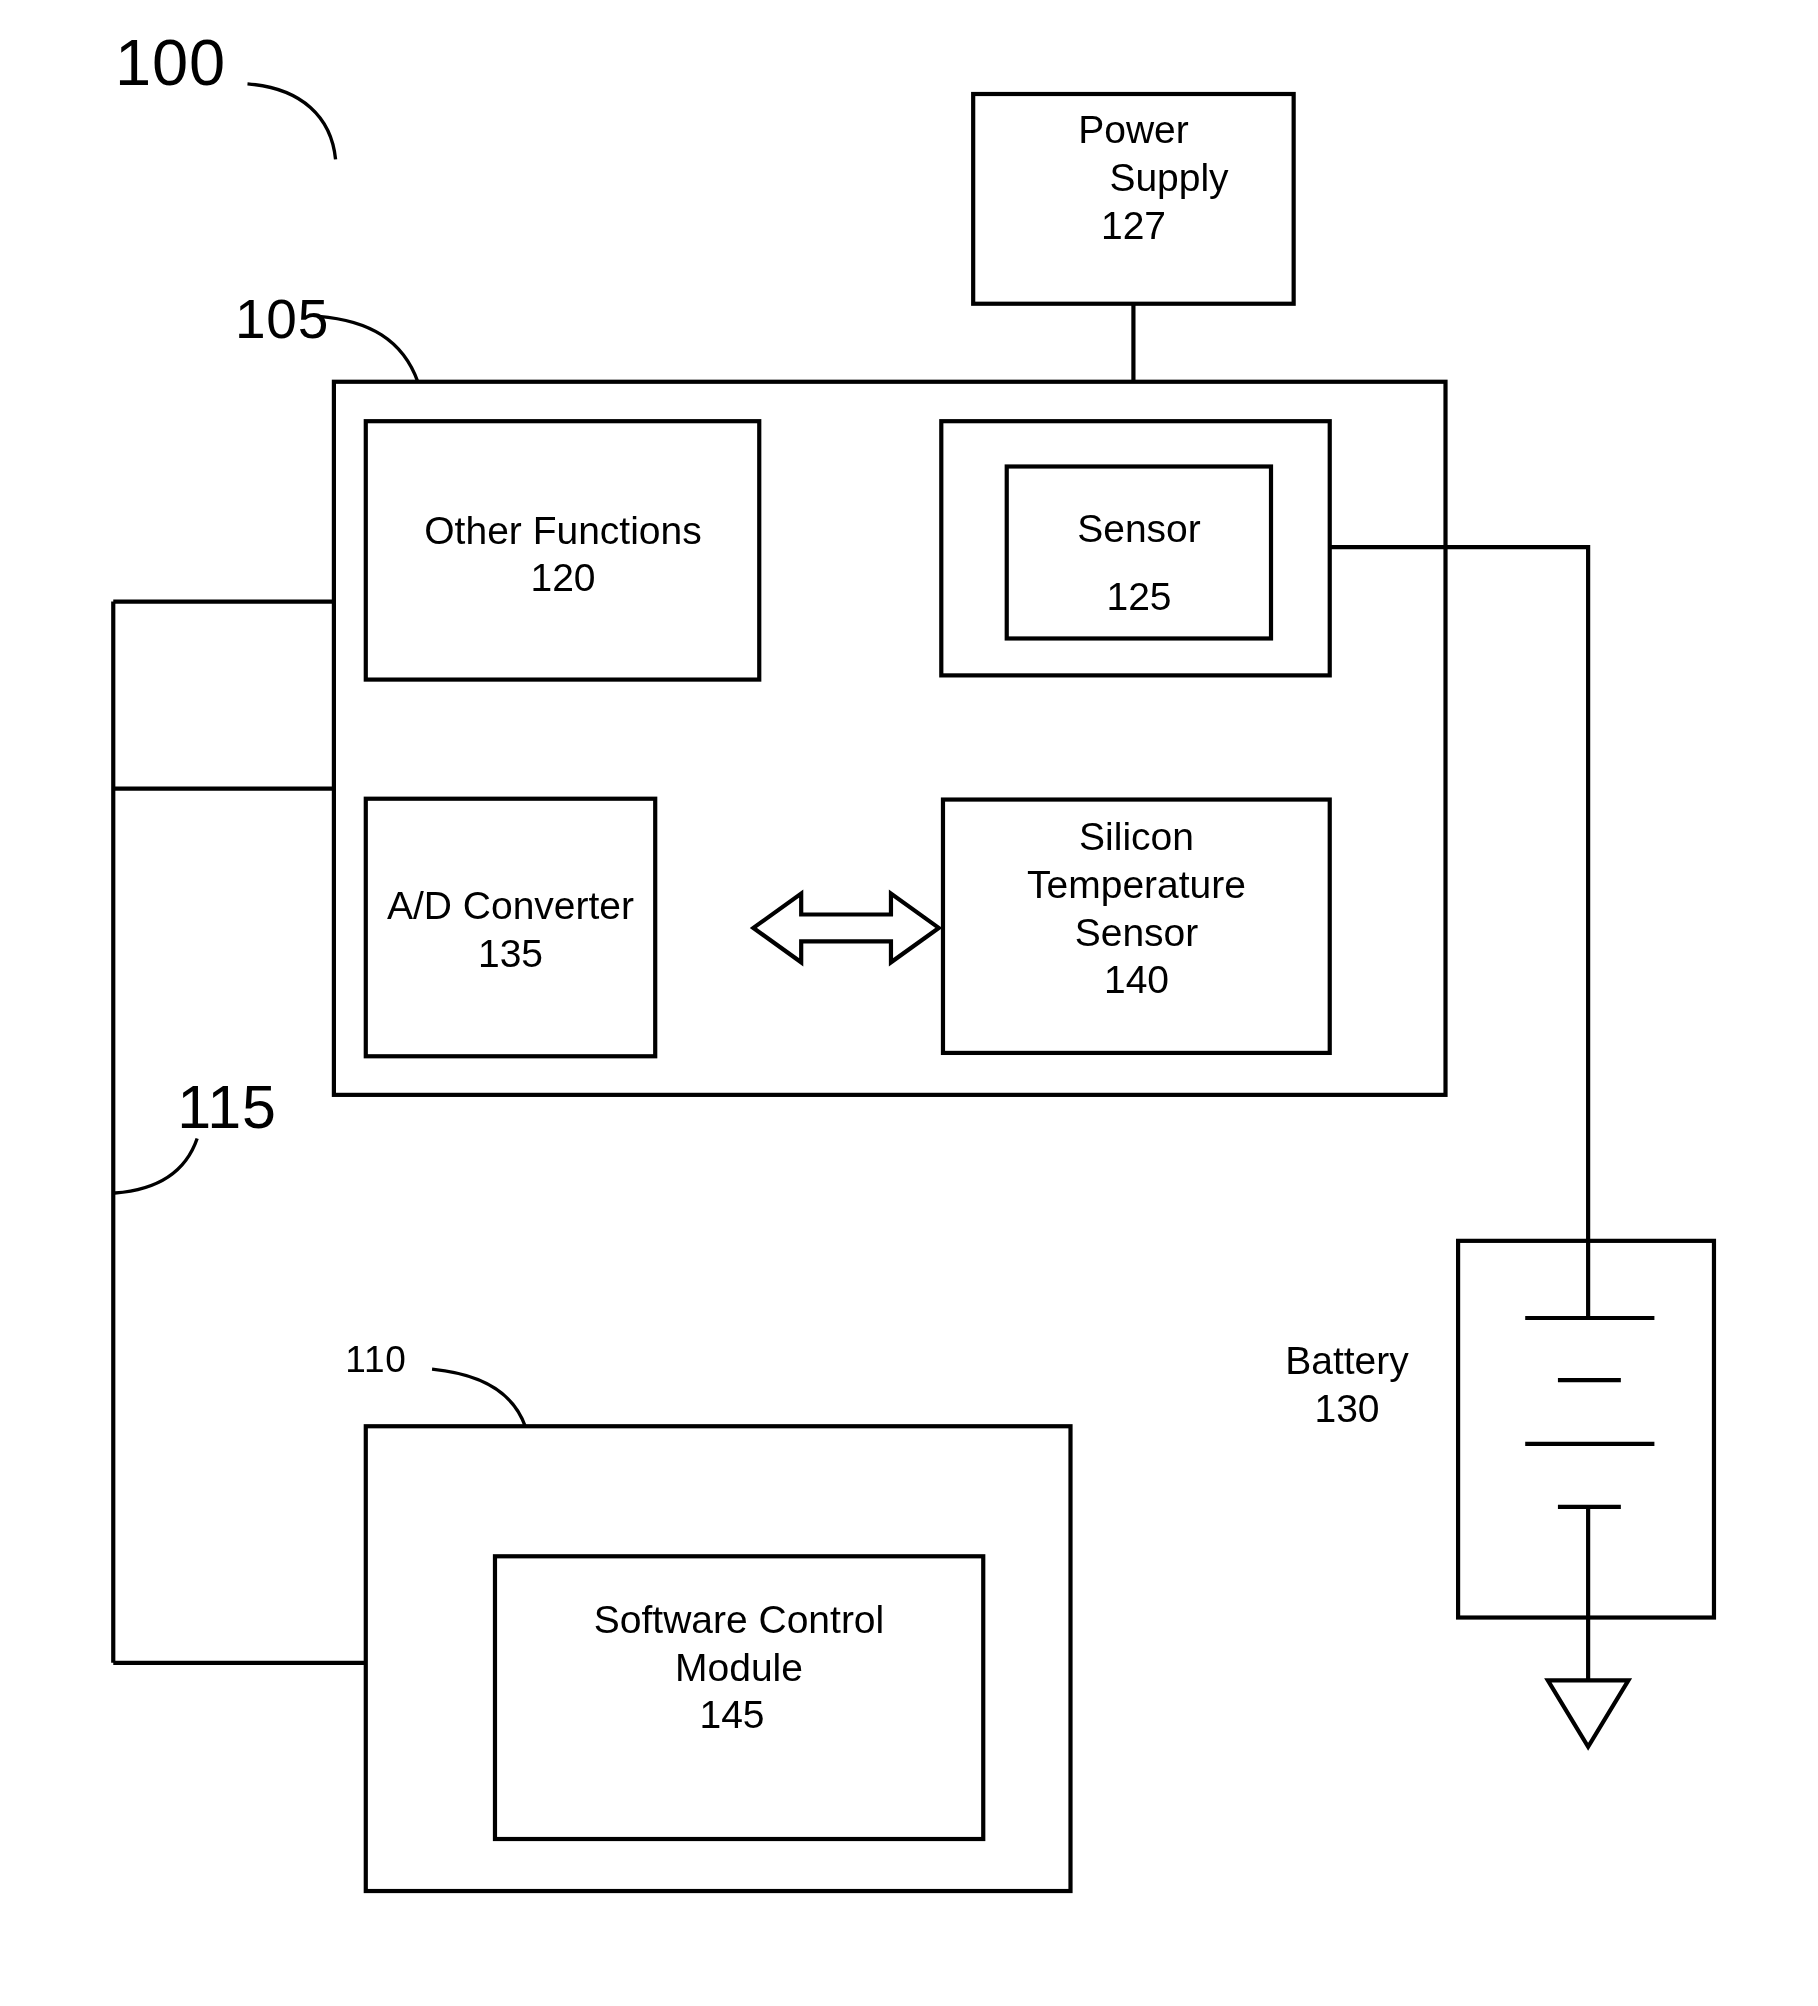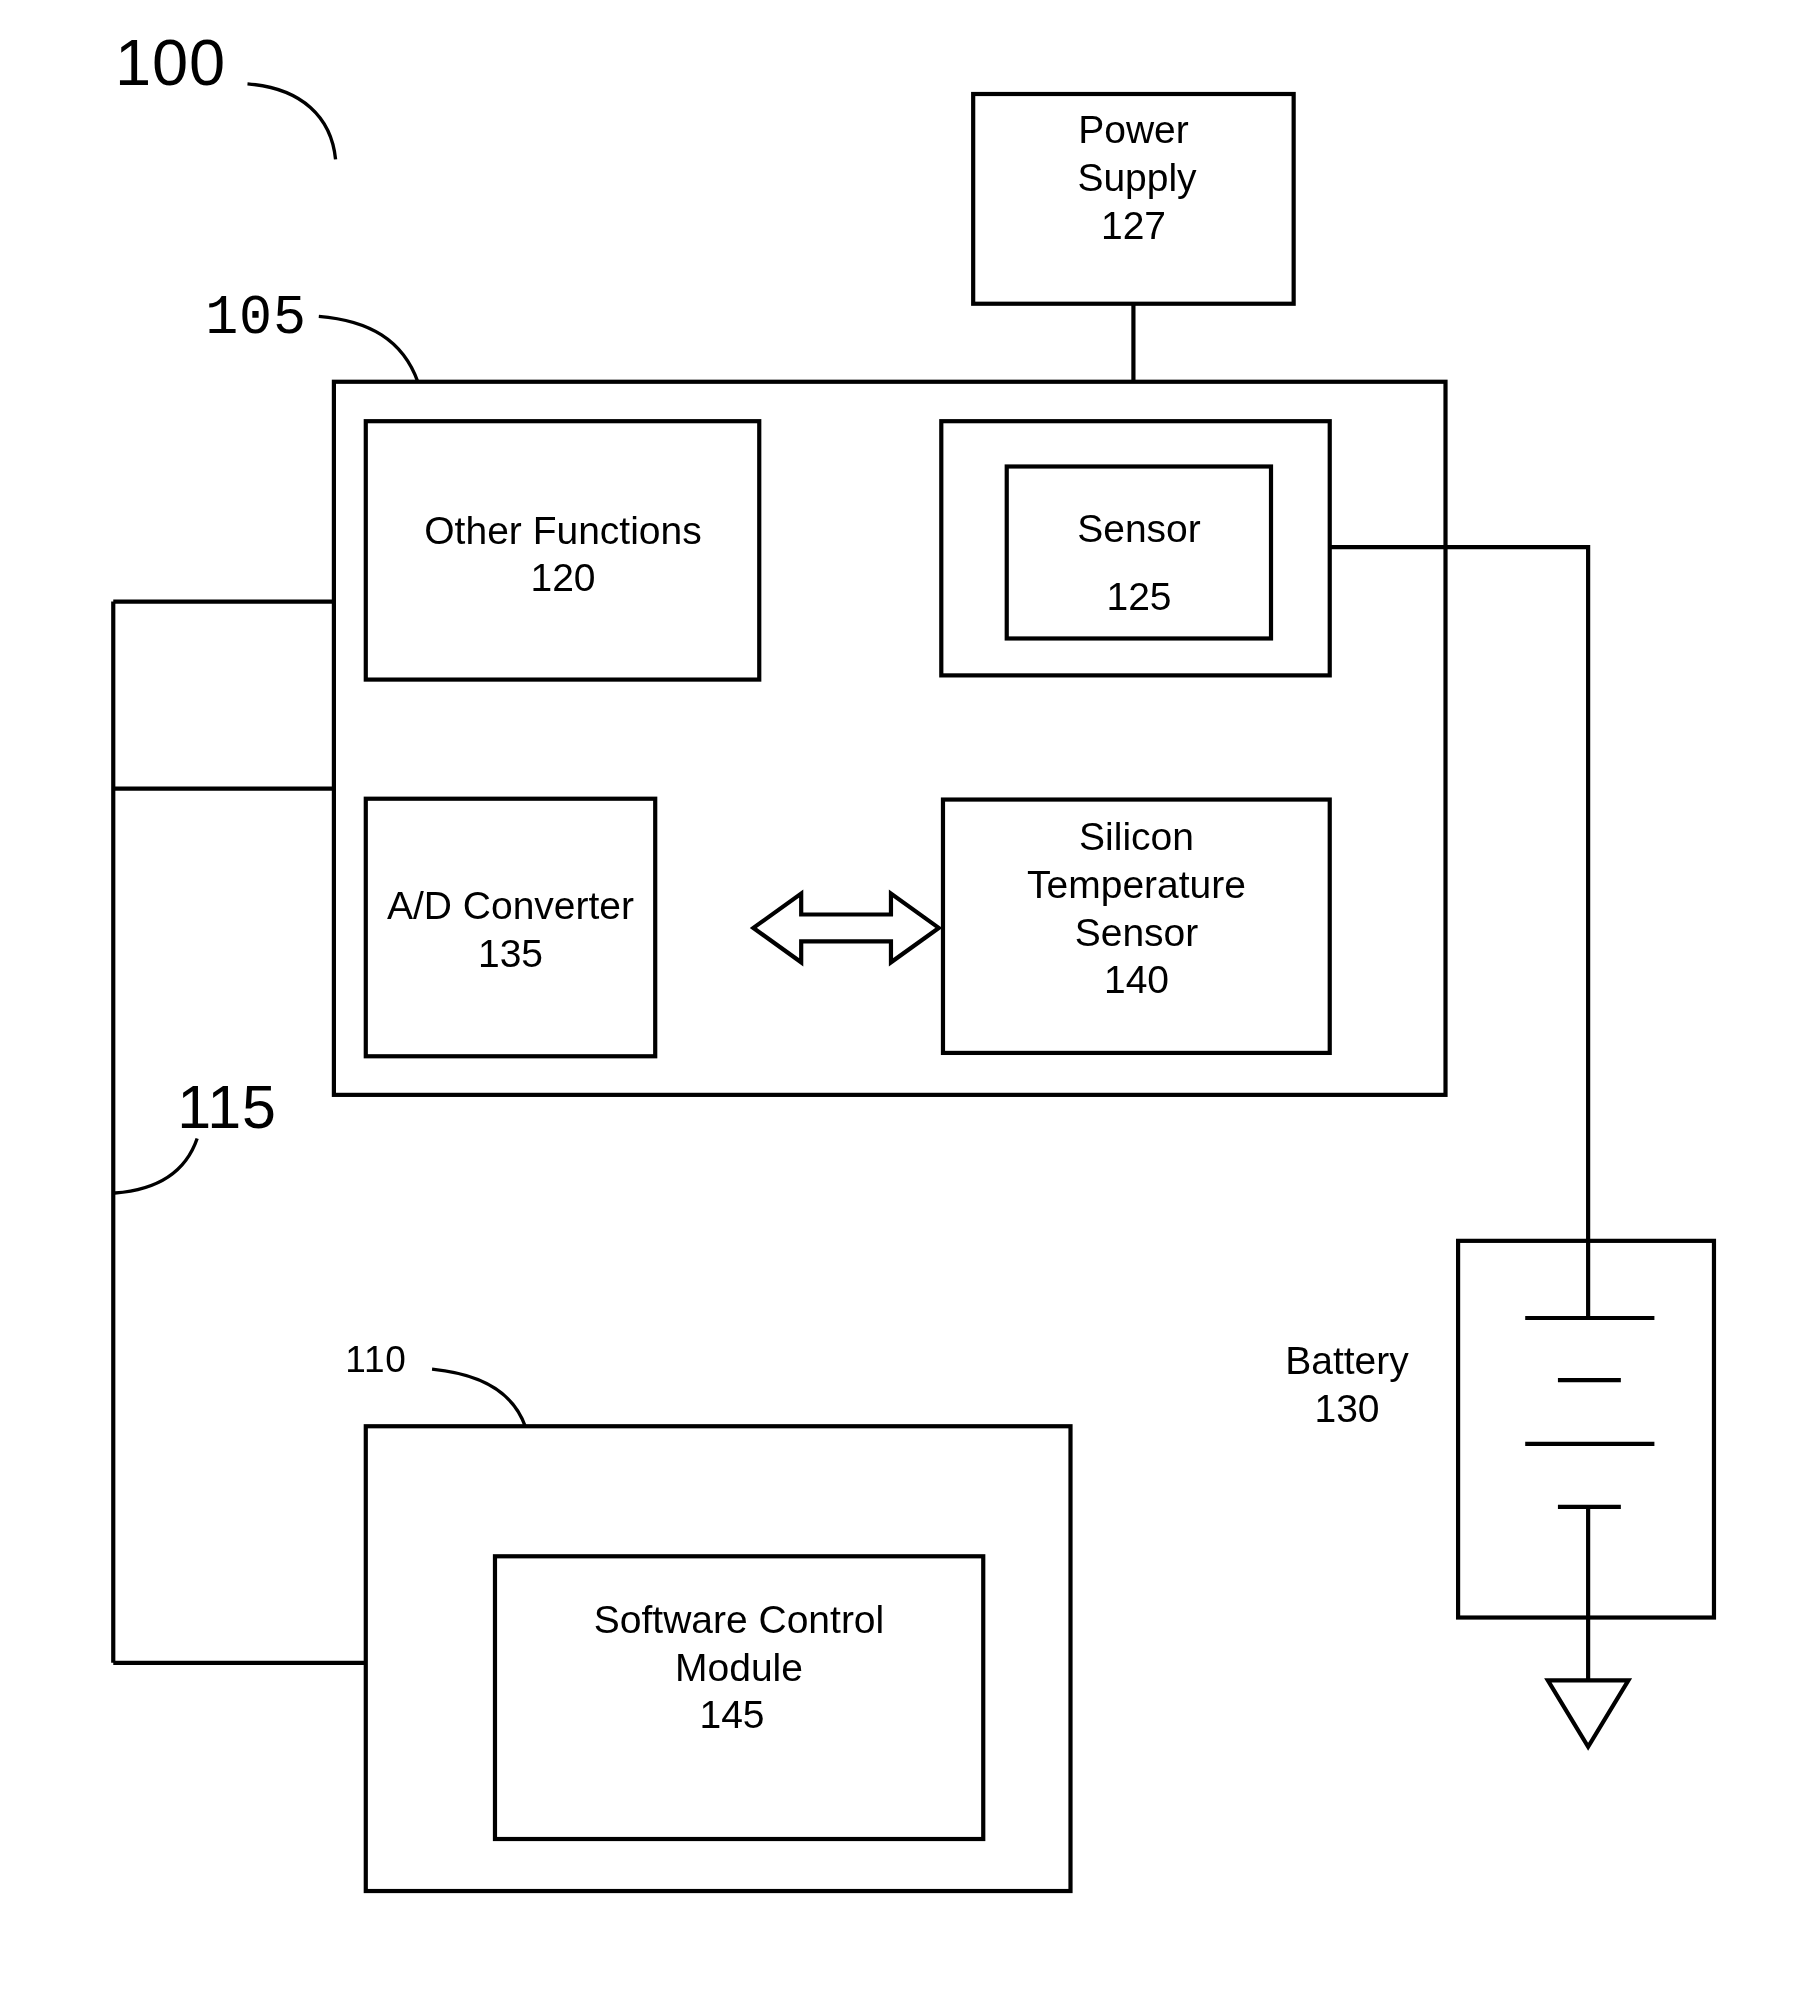--- a/index.html
+++ b/index.html
@@ -65,28 +65,28 @@
     <line x1="135" y1="1982" x2="436" y2="1982" stroke="#000" stroke-width="5"></line>
   </g>
 
   <rect x="436" y="1700" width="840" height="554" fill="none" stroke="#000" stroke-width="5"></rect>
 
   <rect x="590" y="1855" width="582" height="337" fill="none" stroke="#000" stroke-width="5"></rect>
 </svg>
 
 <div class="lbl reflbl" style="left:99px;top:25px;width:143px;font-size:65px;">100</div>
 
-<div class="lbl reflbl" style="left:193px;top:287px;width:126px;font-size:55px;font-family:Liberation Mono, monospace;">105</div>
+<div class="lbl reflbl" style="left:219px;top:287px;width:126px;font-size:55px;">105</div>
 
 <div class="lbl reflbl" style="left:313px;top:1338px;width:126px;font-size:37px;">110</div>
 
 <div class="lbl reflbl" style="left:164px;top:1072px;width:126px;font-size:61px;">115</div>
 
 <div class="lbl boxlbl" style="left:973px;top:107px;width:321px;">Power</div>
-<div class="lbl boxlbl" style="left:973px;top:155px;width:328px;">Supply</div>
+<div class="lbl boxlbl" style="left:973px;top:155px;width:328px;padding-left:32px;">Supply</div>
 <div class="lbl boxlbl" style="left:973px;top:203px;width:321px;">127</div>
 
 <div class="lbl boxlbl" style="left:366px;top:508px;width:394px;text-align:center;">Other Functions</div>
 <div class="lbl boxlbl" style="left:366px;top:555px;width:394px;">120</div>
 
 <div class="lbl boxlbl" style="left:1007px;top:506px;width:264px;">Sensor</div>
 <div class="lbl boxlbl" style="left:1007px;top:574px;width:264px;">125</div>
 
 <div class="lbl boxlbl" style="left:349px;top:883px;width:323px;">A/D Converter</div>
 <div class="lbl boxlbl" style="left:366px;top:931px;width:289px;">135</div>

